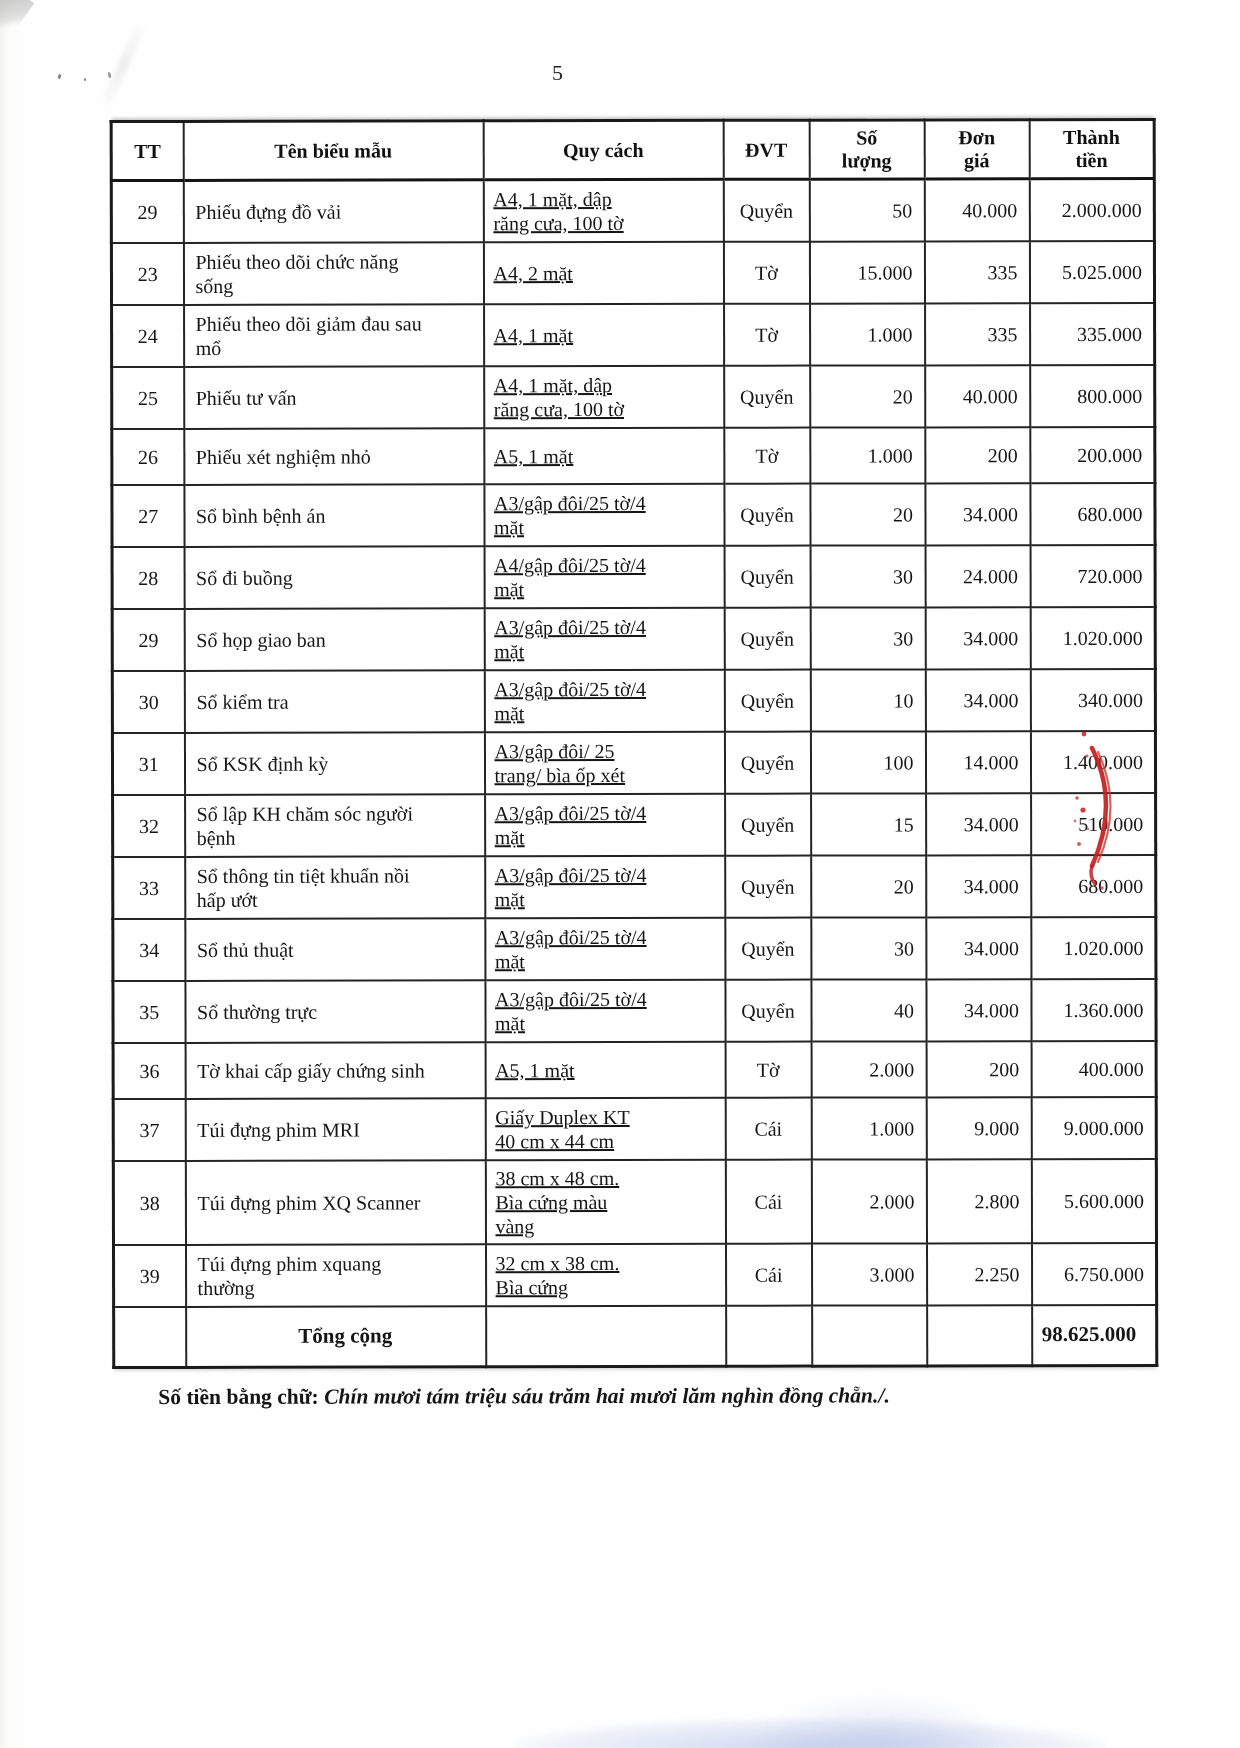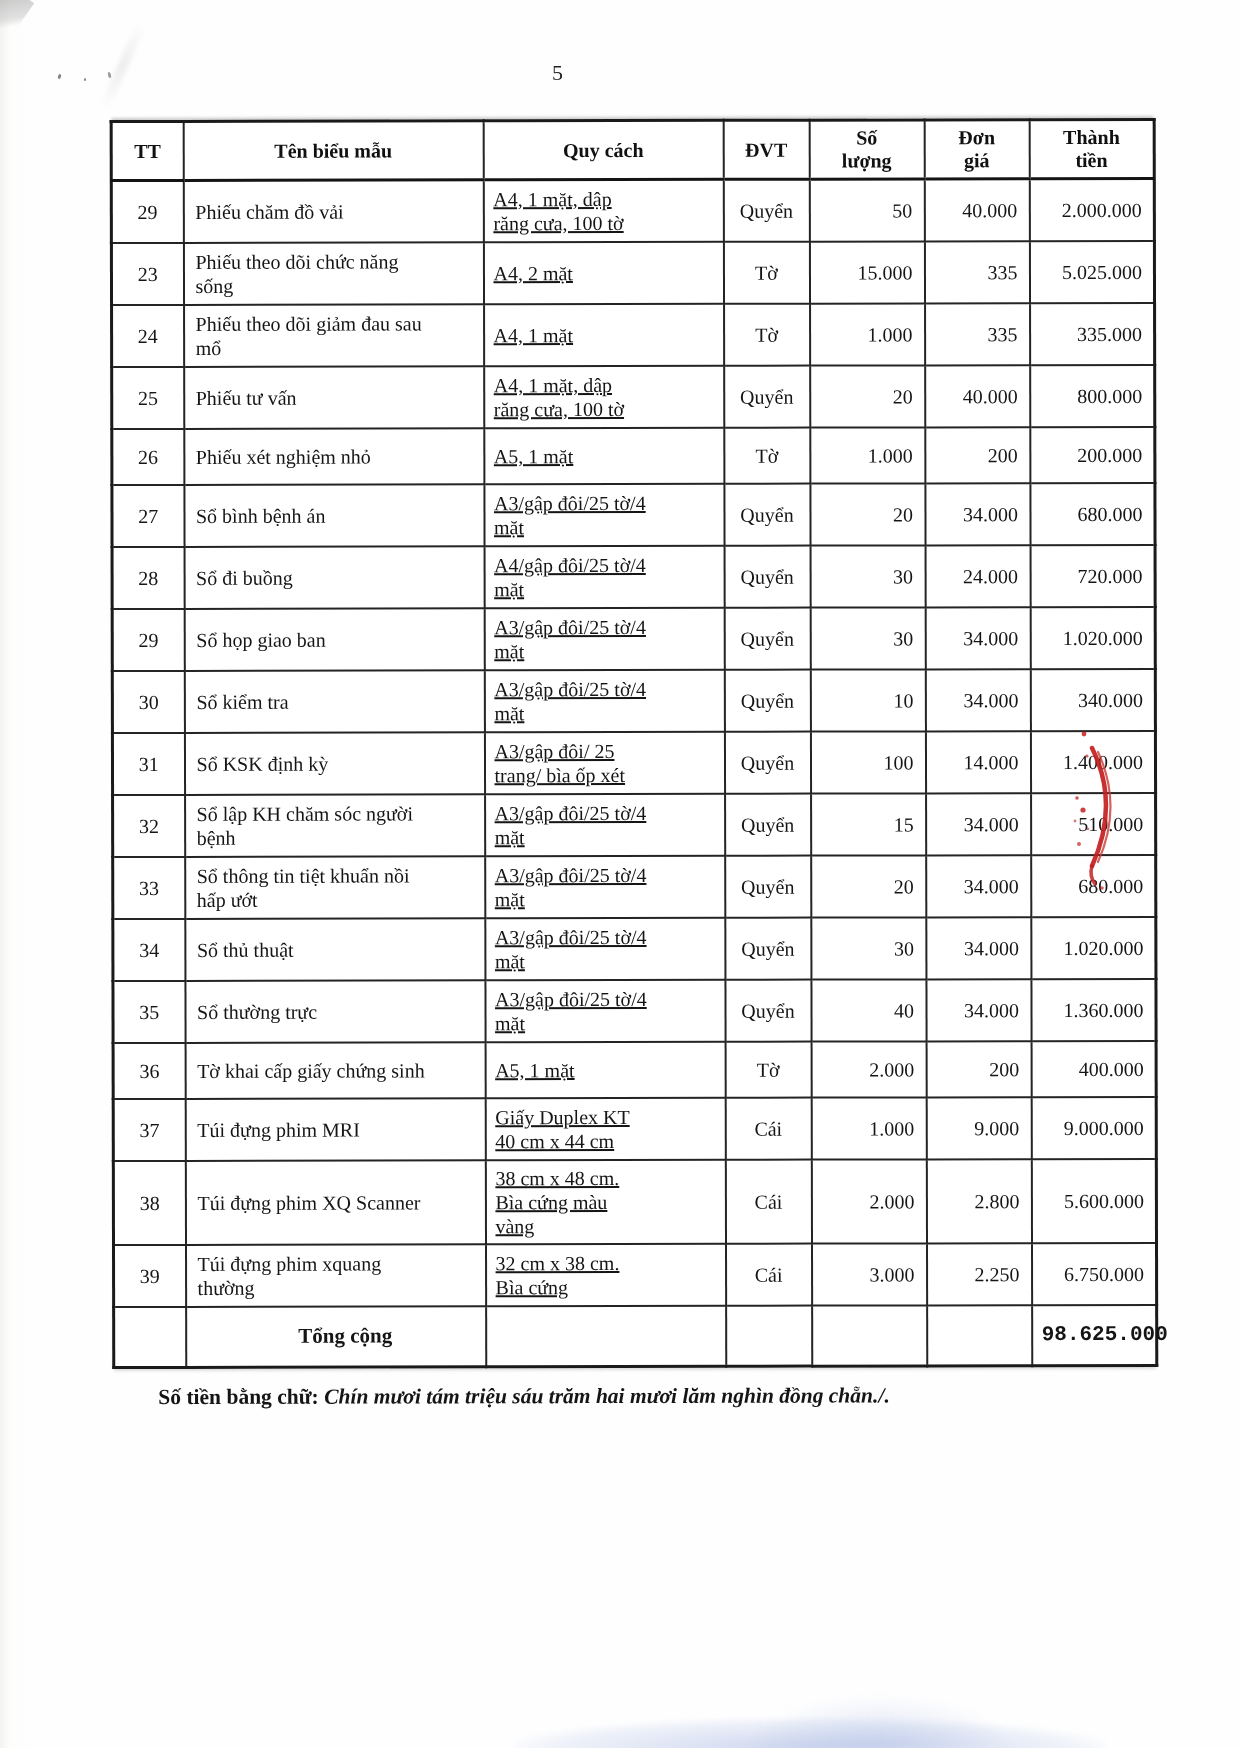--- a/index.html
+++ b/index.html
@@ -43,21 +43,21 @@
   td{font-size:20px;padding:5px 9px;height:44px;vertical-align:middle;line-height:1.2;}
   tbody td{height:44px;}
   tbody tr.h2 td{height:50px;}
   .c-tt{text-align:center;}
   .c-name{text-align:left;white-space:pre-line;padding-left:11px;}
   .c-spec{text-align:left;white-space:pre-line;padding-left:9px;text-decoration:underline;}
   .c-unit{text-align:center;margin-left:44px;}
   .c-qty,.c-price,.c-total{text-align:right;padding-right:11px;}
   tfoot td{height:48px;}
   .total-label{font-weight:bold;text-align:center;font-size:21px;padding-left:28px;}
-  .total-amount{font-weight:bold;text-align:right;font-size:21px;padding-right:24px;font-family:Liberation Mono, monospace;}
+  .total-amount{font-weight:bold;text-align:right;font-size:21px;padding-right:24px;}
   
   .amount-words{margin:16px 0 0 46px;font-size:21.5px;width:980px;}
   .amount-words .lbl{font-weight:bold;}
   .amount-words .txt{font-style:italic;font-weight:600;}
   
   .red-mark{position:absolute;left:1062px;top:726px;pointer-events:none;}
 </style>
 </head>
 <body>
 
@@ -94,21 +94,21 @@
 lượng</th>
             <th>Đơn
 giá</th>
             <th>Thành
 tiền</th>
           </tr>
       </thead>
       <tbody>
           <tr class="h2">
             <td class="c-tt">29</td>
-            <td class="c-name">Phiếu chăm đồ vải</td>
+            <td class="c-name">Phiếu đựng đồ vải</td>
             <td class="c-spec">A4, 1 mặt, dập
 răng cưa, 100 tờ</td>
             <td class="c-unit">Quyển</td>
             <td class="c-qty">50</td>
             <td class="c-price">40.000</td>
             <td class="c-total">2.000.000</td>
           </tr>
           <tr class="h2">
             <td class="c-tt">23</td>
             <td class="c-name">Phiếu theo dõi chức năng

